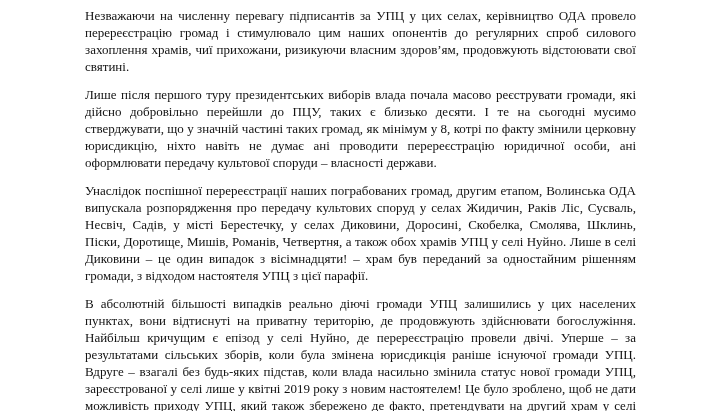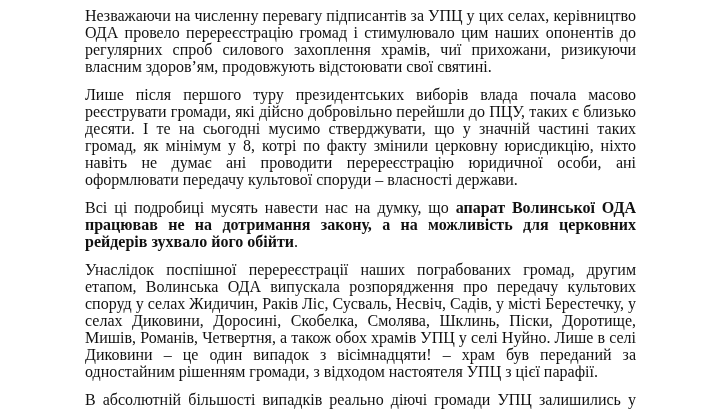--- a/index.html
+++ b/index.html
@@ -13,21 +13,21 @@
     overflow: hidden;
   }
   .page {
     box-sizing: border-box;
     width: 720px;
     height: 411px;
     padding: 7px 84px 0 85px;
     background: #ffffff;
     color: #111111;
     font-family: "Liberation Serif", "DejaVu Serif", serif;
-    font-size: 16px;
+    font-size: 13px;
     line-height: 17px;
   }
   .page p {
     margin: 0 0 11px 0;
     text-align: justify;
     text-justify: inter-word;
   }
   .page p:last-child {
     margin-bottom: 0;
   }
@@ -40,23 +40,20 @@
 <div class="page">
 
   <p>
     <span class="run">Незважаючи на численну перевагу підписантів за УПЦ у цих селах, керівництво ОДА провело перереєстрацію громад і стимулювало цим наших опонентів до регулярних спроб силового захоплення храмів, чиї прихожани, ризикуючи власним здоров’ям, продовжують відстоювати свої святині.</span>
   </p>
 
   <p>
     <span class="run">Лише після першого туру президентських виборів влада почала масово реєструвати громади, які дійсно добровільно перейшли до ПЦУ, таких є близько десяти. І те на сьогодні мусимо стверджувати, що у значній частині таких громад, як мінімум у 8, котрі по факту змінили церковну юрисдикцію, ніхто навіть не думає ані проводити перереєстрацію юридичної особи, ані оформлювати передачу культової споруди – власності держави.</span>
   </p>
 
-  <p>
-    <span class="run">Всі ці подробиці мусять навести нас на думку, що </span><span class="run bold">апарат Волинської ОДА працював не на дотримання закону, а на можливість для церковних рейдерів зухвало його обійти</span><span class="run">.</span>
-  </p>
 
   <p>
     <span class="run">Унаслідок поспішної перереєстрації наших пограбованих громад, другим етапом, Волинська ОДА випускала розпорядження про передачу культових споруд у селах Жидичин, Раків Ліс, Сусваль, Несвіч, Садів, у місті Берестечку, у селах Диковини, Доросині, Скобелка, Смолява, Шклинь, Піски, Доротище, Мишів, Романів, Четвертня, а також обох храмів УПЦ у селі Нуйно. Лише в селі Диковини – це один випадок з вісімнадцяти! – храм був переданий за одностайним рішенням громади, з відходом настоятеля УПЦ з цієї парафії.</span>
   </p>
 
   <p>
     <span class="run">В абсолютній більшості випадків реально діючі громади УПЦ залишились у цих населених пунктах, вони відтиснуті на приватну територію, де продовжують здійснювати богослужіння. Найбільш кричущим є епізод у селі Нуйно, де перереєстрацію провели двічі. Уперше – за результатами сільських зборів, коли була змінена юрисдикція раніше існуючої громади УПЦ. Вдруге – взагалі без будь-яких підстав, коли влада насильно змінила статус нової громади УПЦ, зареєстрованої у селі лише у квітні 2019 року з новим настоятелем! Це було зроблено, щоб не дати можливість приходу УПЦ, який також збережено де факто, претендувати на другий храм у селі Нуйно.</span>
   </p>
 
 </div>

